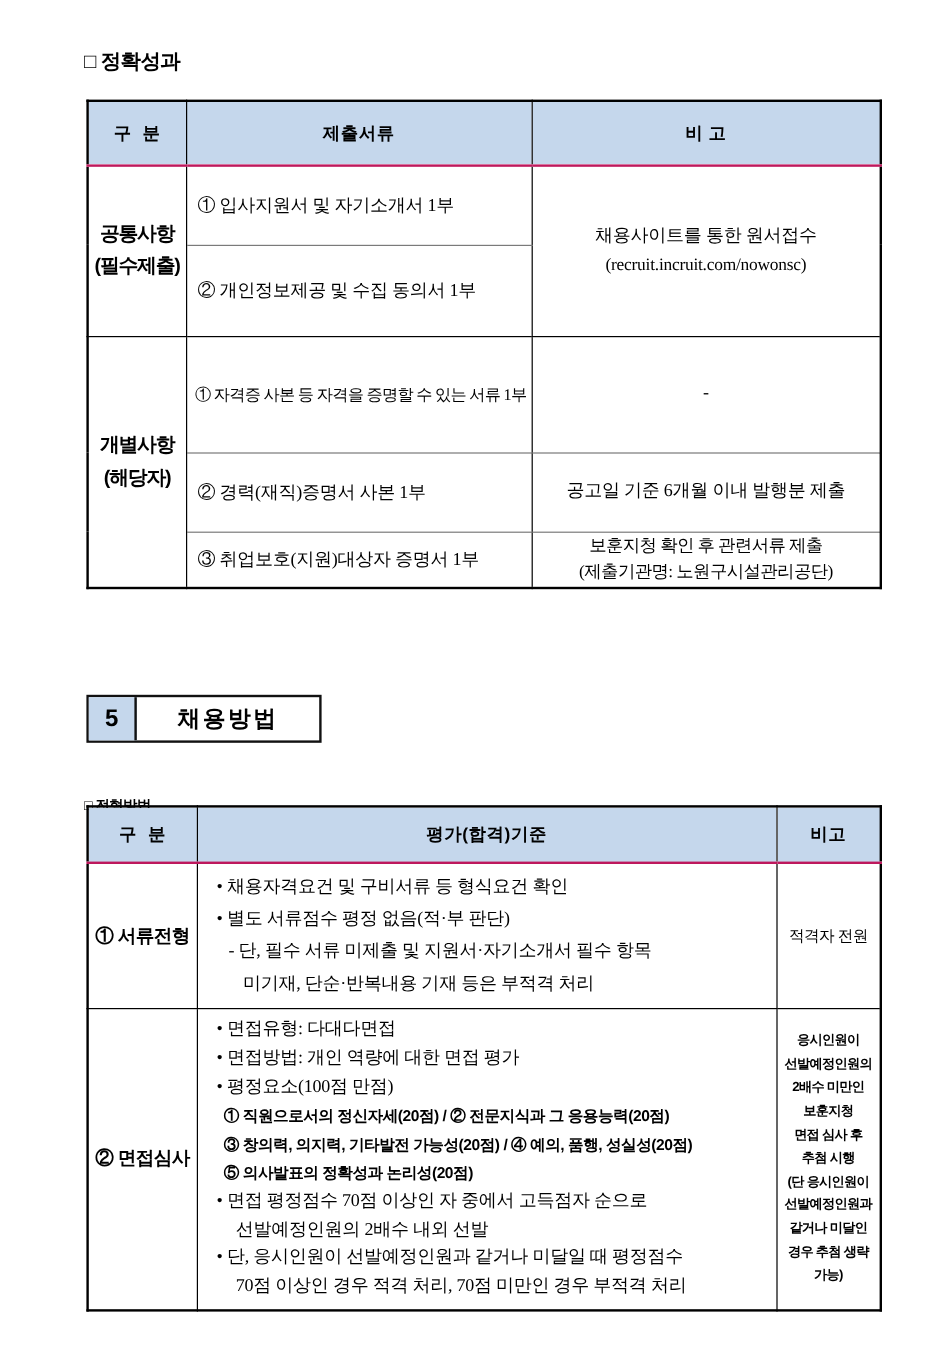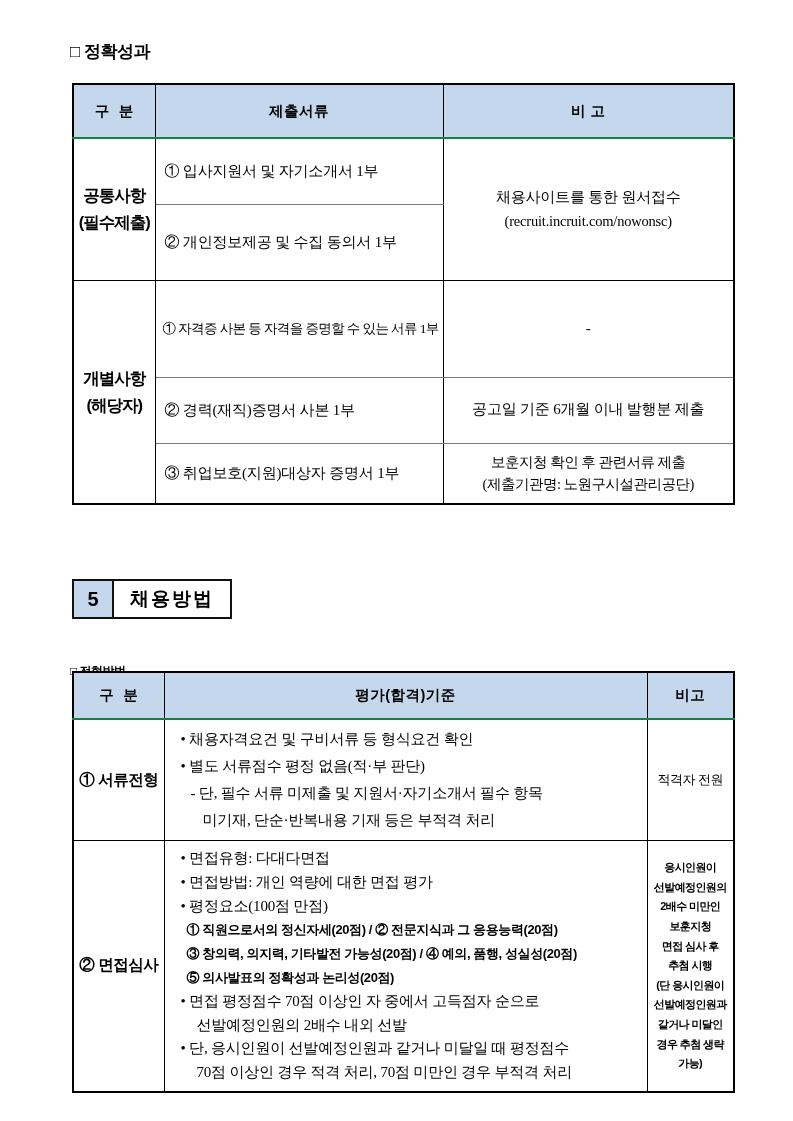--- a/index.html
+++ b/index.html
@@ -5,38 +5,38 @@
   * { margin:0; padding:0; box-sizing:border-box; }
   html,body { width:793px; height:1121px; background:#ffffff; font-family:"Liberation Sans",sans-serif; color:#000; }
   .page { position:relative; width:793px; height:1121px; background:#fff; overflow:hidden; }
 
   .h1 { position:absolute; left:70px; font-weight:bold; font-size:17px; letter-spacing:-0.5px; font-family:"Liberation Sans",sans-serif; }
   .h1.t1pos { top:40px; }
   .h1.t2pos { top:663px; font-size:12px; }
 
   table.doc-t { position:absolute; left:72px; border-collapse:collapse; table-layout:fixed; border:2px solid #000; }
   table.doc-t td, table.doc-t th { border:1px solid #000; overflow:hidden; }
-  tr.head th { background:#c5d7ec; border-bottom:2px solid #15803d; font-weight:bold; font-size:14.5px; white-space:pre; letter-spacing:0.5px; }
+  tr.head th { background:#c5d7ec; border-bottom:2px solid #be185d; font-weight:bold; font-size:14.5px; white-space:pre; letter-spacing:0.5px; }
 
   .t1 { top:83px; width:661px; }
   .t2 { top:671px; width:661px; }
 
   .lbl { text-align:center; vertical-align:middle; font-weight:bold; font-size:16.5px; letter-spacing:-1px; line-height:1.65; }
   .docc { text-align:left; vertical-align:middle; padding-left:9px; font-family:"Liberation Serif",serif; font-size:15px; letter-spacing:-0.2px;margin-left:32px; }
   .docc.cond { font-size:13.5px; letter-spacing:-0.6px; padding-left:7px; }
   .notec { text-align:center; vertical-align:middle; font-family:"Liberation Serif",serif; font-size:15px; line-height:1.55; letter-spacing:-0.2px; }
   .notec .lat { font-size:14.5px; }
   .notec.small { font-size:14.5px; letter-spacing:-0.5px; }
   .gb { border-bottom:1px solid #7a7a7a !important; }
 
   .note-line { position:absolute; left:45px; top:529px; width:740px; font-weight:bold; font-size:13.8px; letter-spacing:-0.7px; white-space:nowrap; }
 
   .badge { position:absolute; left:72px; top:579px; height:40px; display:flex; border:2px solid #111; background:#fff; }
   .badge-num { width:40px; background:#c5d7ec; border-right:2px solid #111; display:flex; align-items:center; justify-content:center; font-weight:bold; font-size:20px; }
-  .badge-title { width:116px; display:flex; align-items:center; justify-content:center; font-weight:bold; font-size:19px; letter-spacing:2px; }
+  .badge-title { width:152px; display:flex; align-items:center; justify-content:center; font-weight:bold; font-size:19px; letter-spacing:2px; }
 
   .critcell { text-align:left; vertical-align:middle; padding:6px 2px 6px 8px; }
   .r1 .critcell div { line-height:27px; }
   .r2 .critcell div { line-height:23.8px; }
   .ln-b { font-family:"Liberation Serif",serif; font-size:15px; letter-spacing:-0.2px; padding-left:8px; }
   .ln-d { font-family:Liberation Serif, serif; font-size:15px; letter-spacing:-0.2px; padding-left:18px; }
   .ln-d2 { font-family:"Liberation Serif",serif; font-size:15px; letter-spacing:-0.2px; padding-left:30px; }
   .ln-s { font-family:"Liberation Sans",sans-serif; font-weight:bold; font-size:13px; letter-spacing:-0.4px; padding-left:14px; }
   .ln-c { font-family:"Liberation Serif",serif; font-size:15px; letter-spacing:-0.2px; padding-left:24px; }
   .lbl2 { text-align:center; vertical-align:middle; font-weight:bold; font-size:15.5px; letter-spacing:-0.5px; }
@@ -82,21 +82,21 @@
           <div>개별사항</div>
           <div>(해당자)</div>
         </td>
         <td class="docc cond gb">① 자격증 사본 등 자격을 증명할 수 있는 서류 1부</td>
         <td class="notec gb">-</td>
       </tr>
       <tr style="height:66px">
         <td class="docc gb">② 경력(재직)증명서 사본 1부</td>
         <td class="notec gb">공고일 기준 6개월 이내 발행분 제출</td>
       </tr>
-      <tr style="height:61px">
+      <tr style="height:47px">
         <td class="docc">③ 취업보호(지원)대상자 증명서 1부</td>
         <td class="notec small">
           <div>보훈지청 확인 후 관련서류 제출</div>
           <div>(제출기관명: 노원구시설관리공단)</div>
         </td>
       </tr>
     </tbody>
   </table>
 
 

